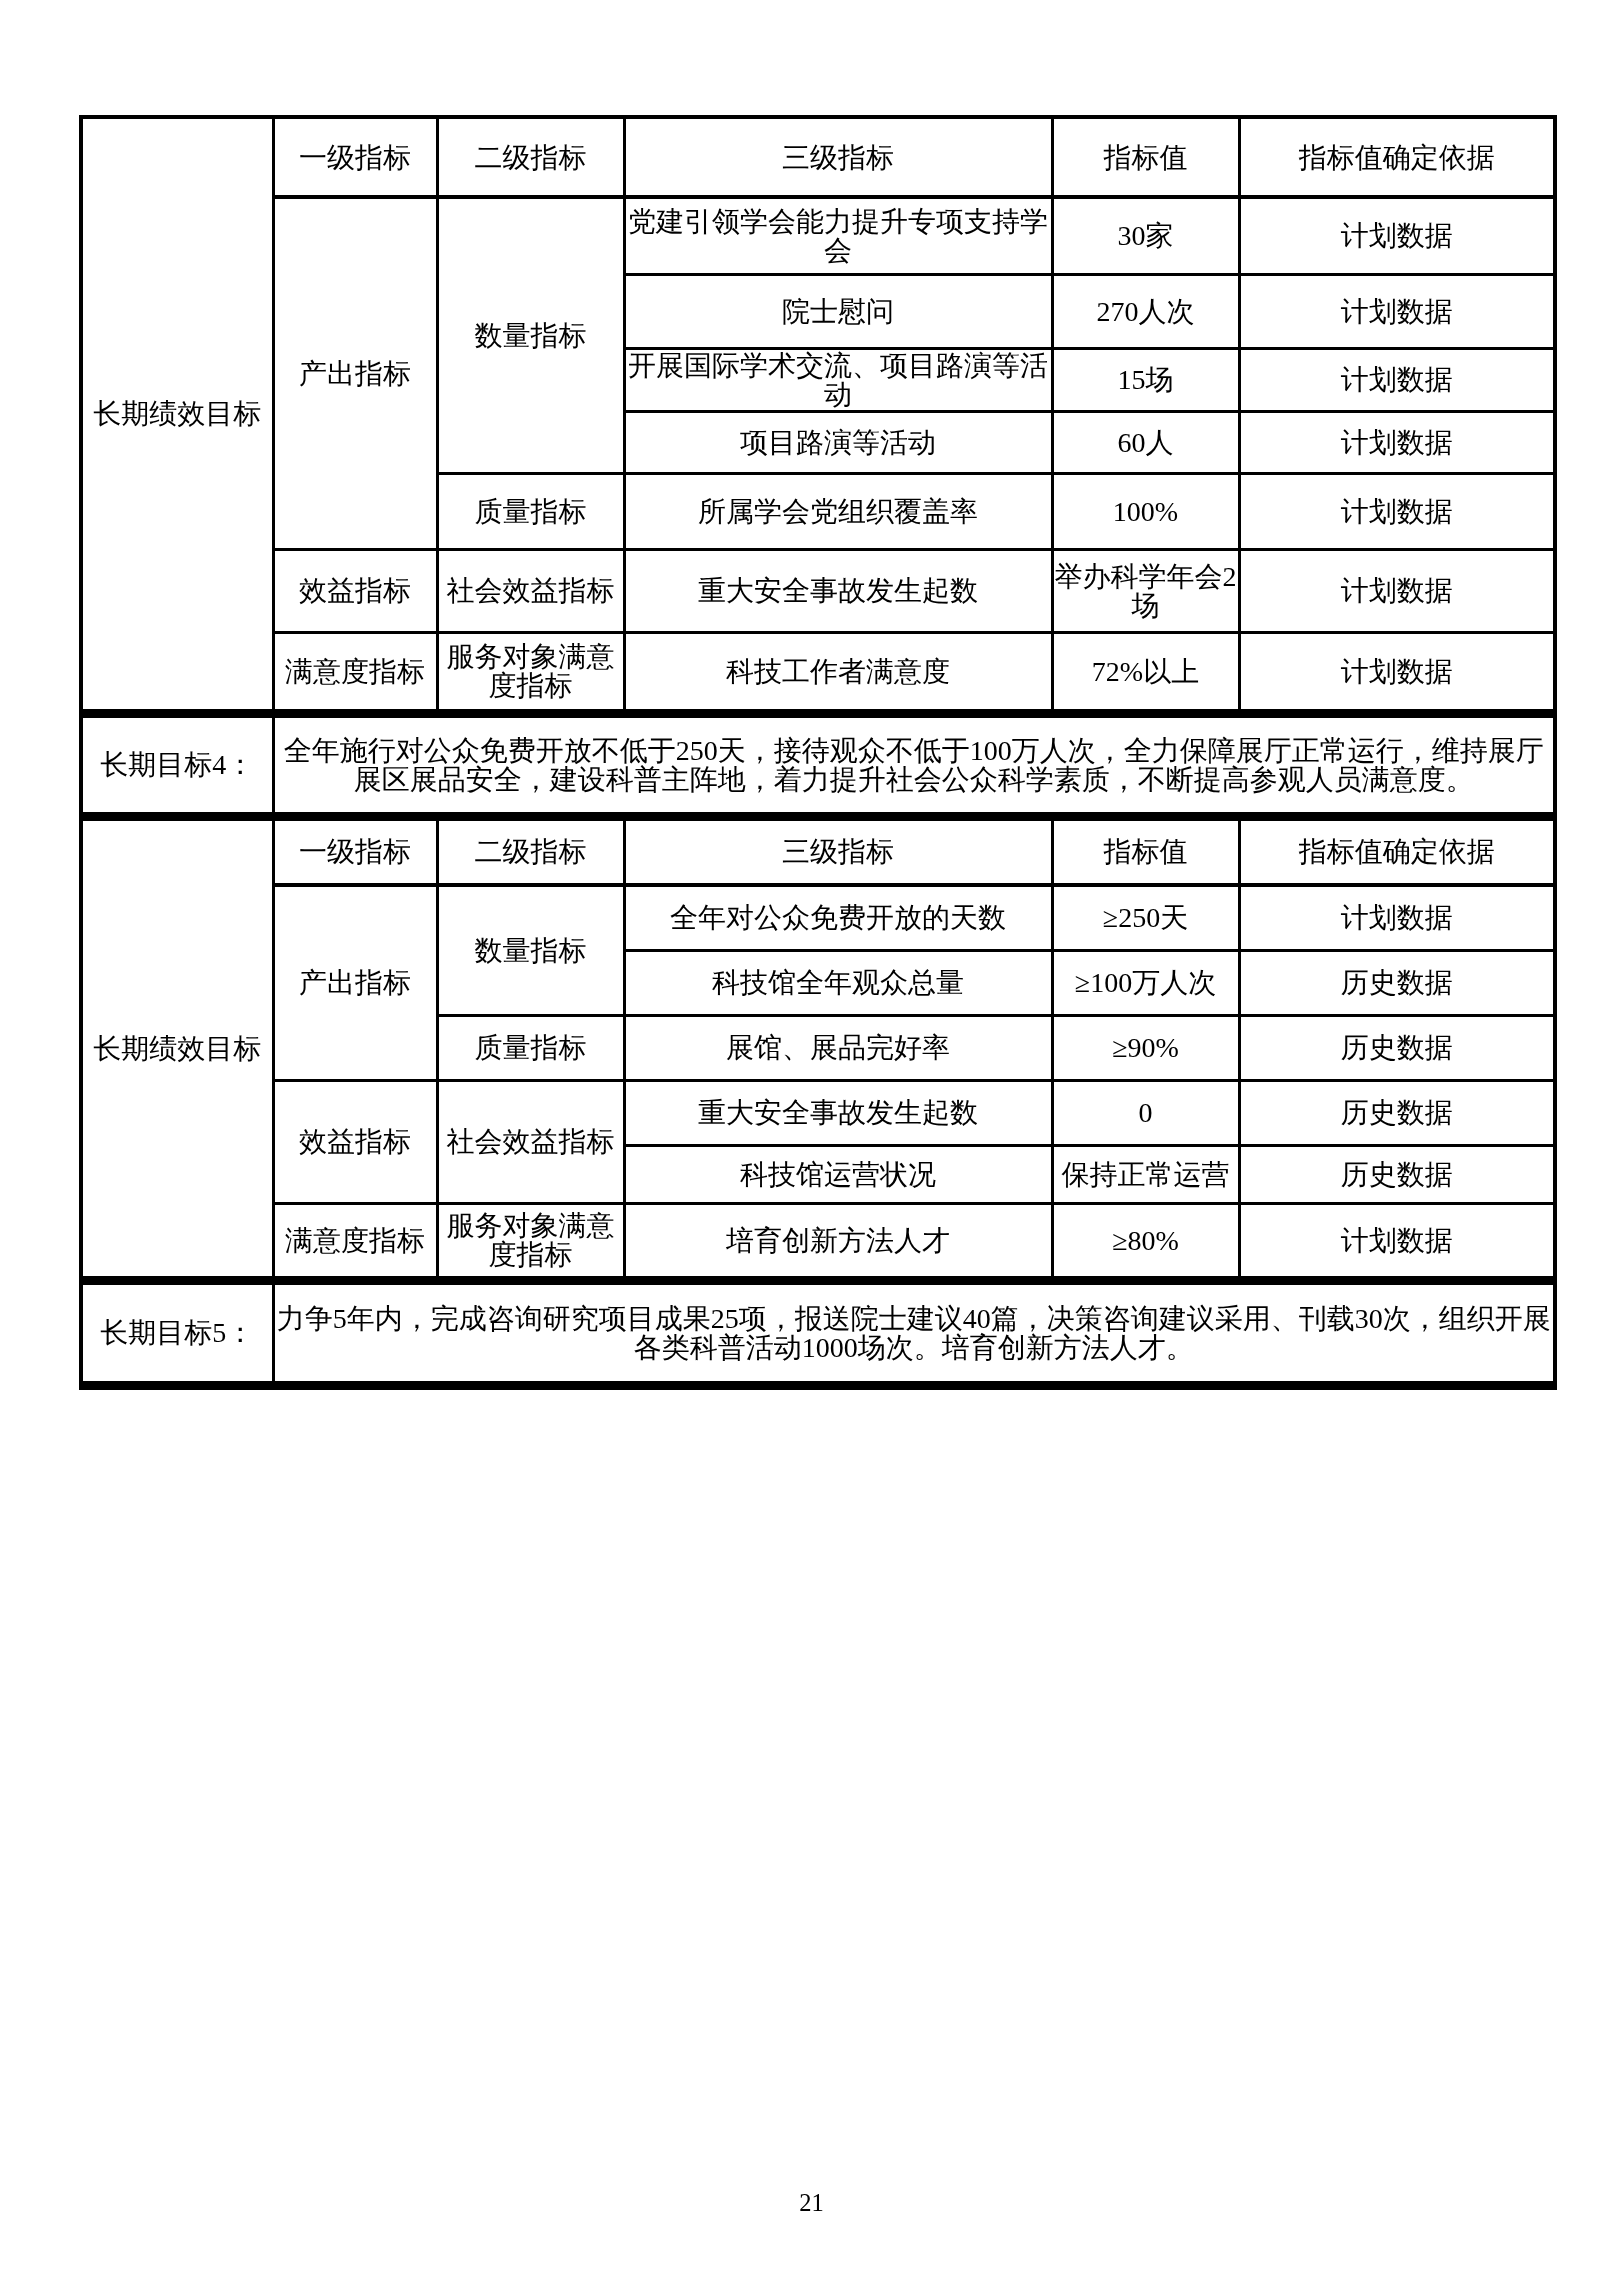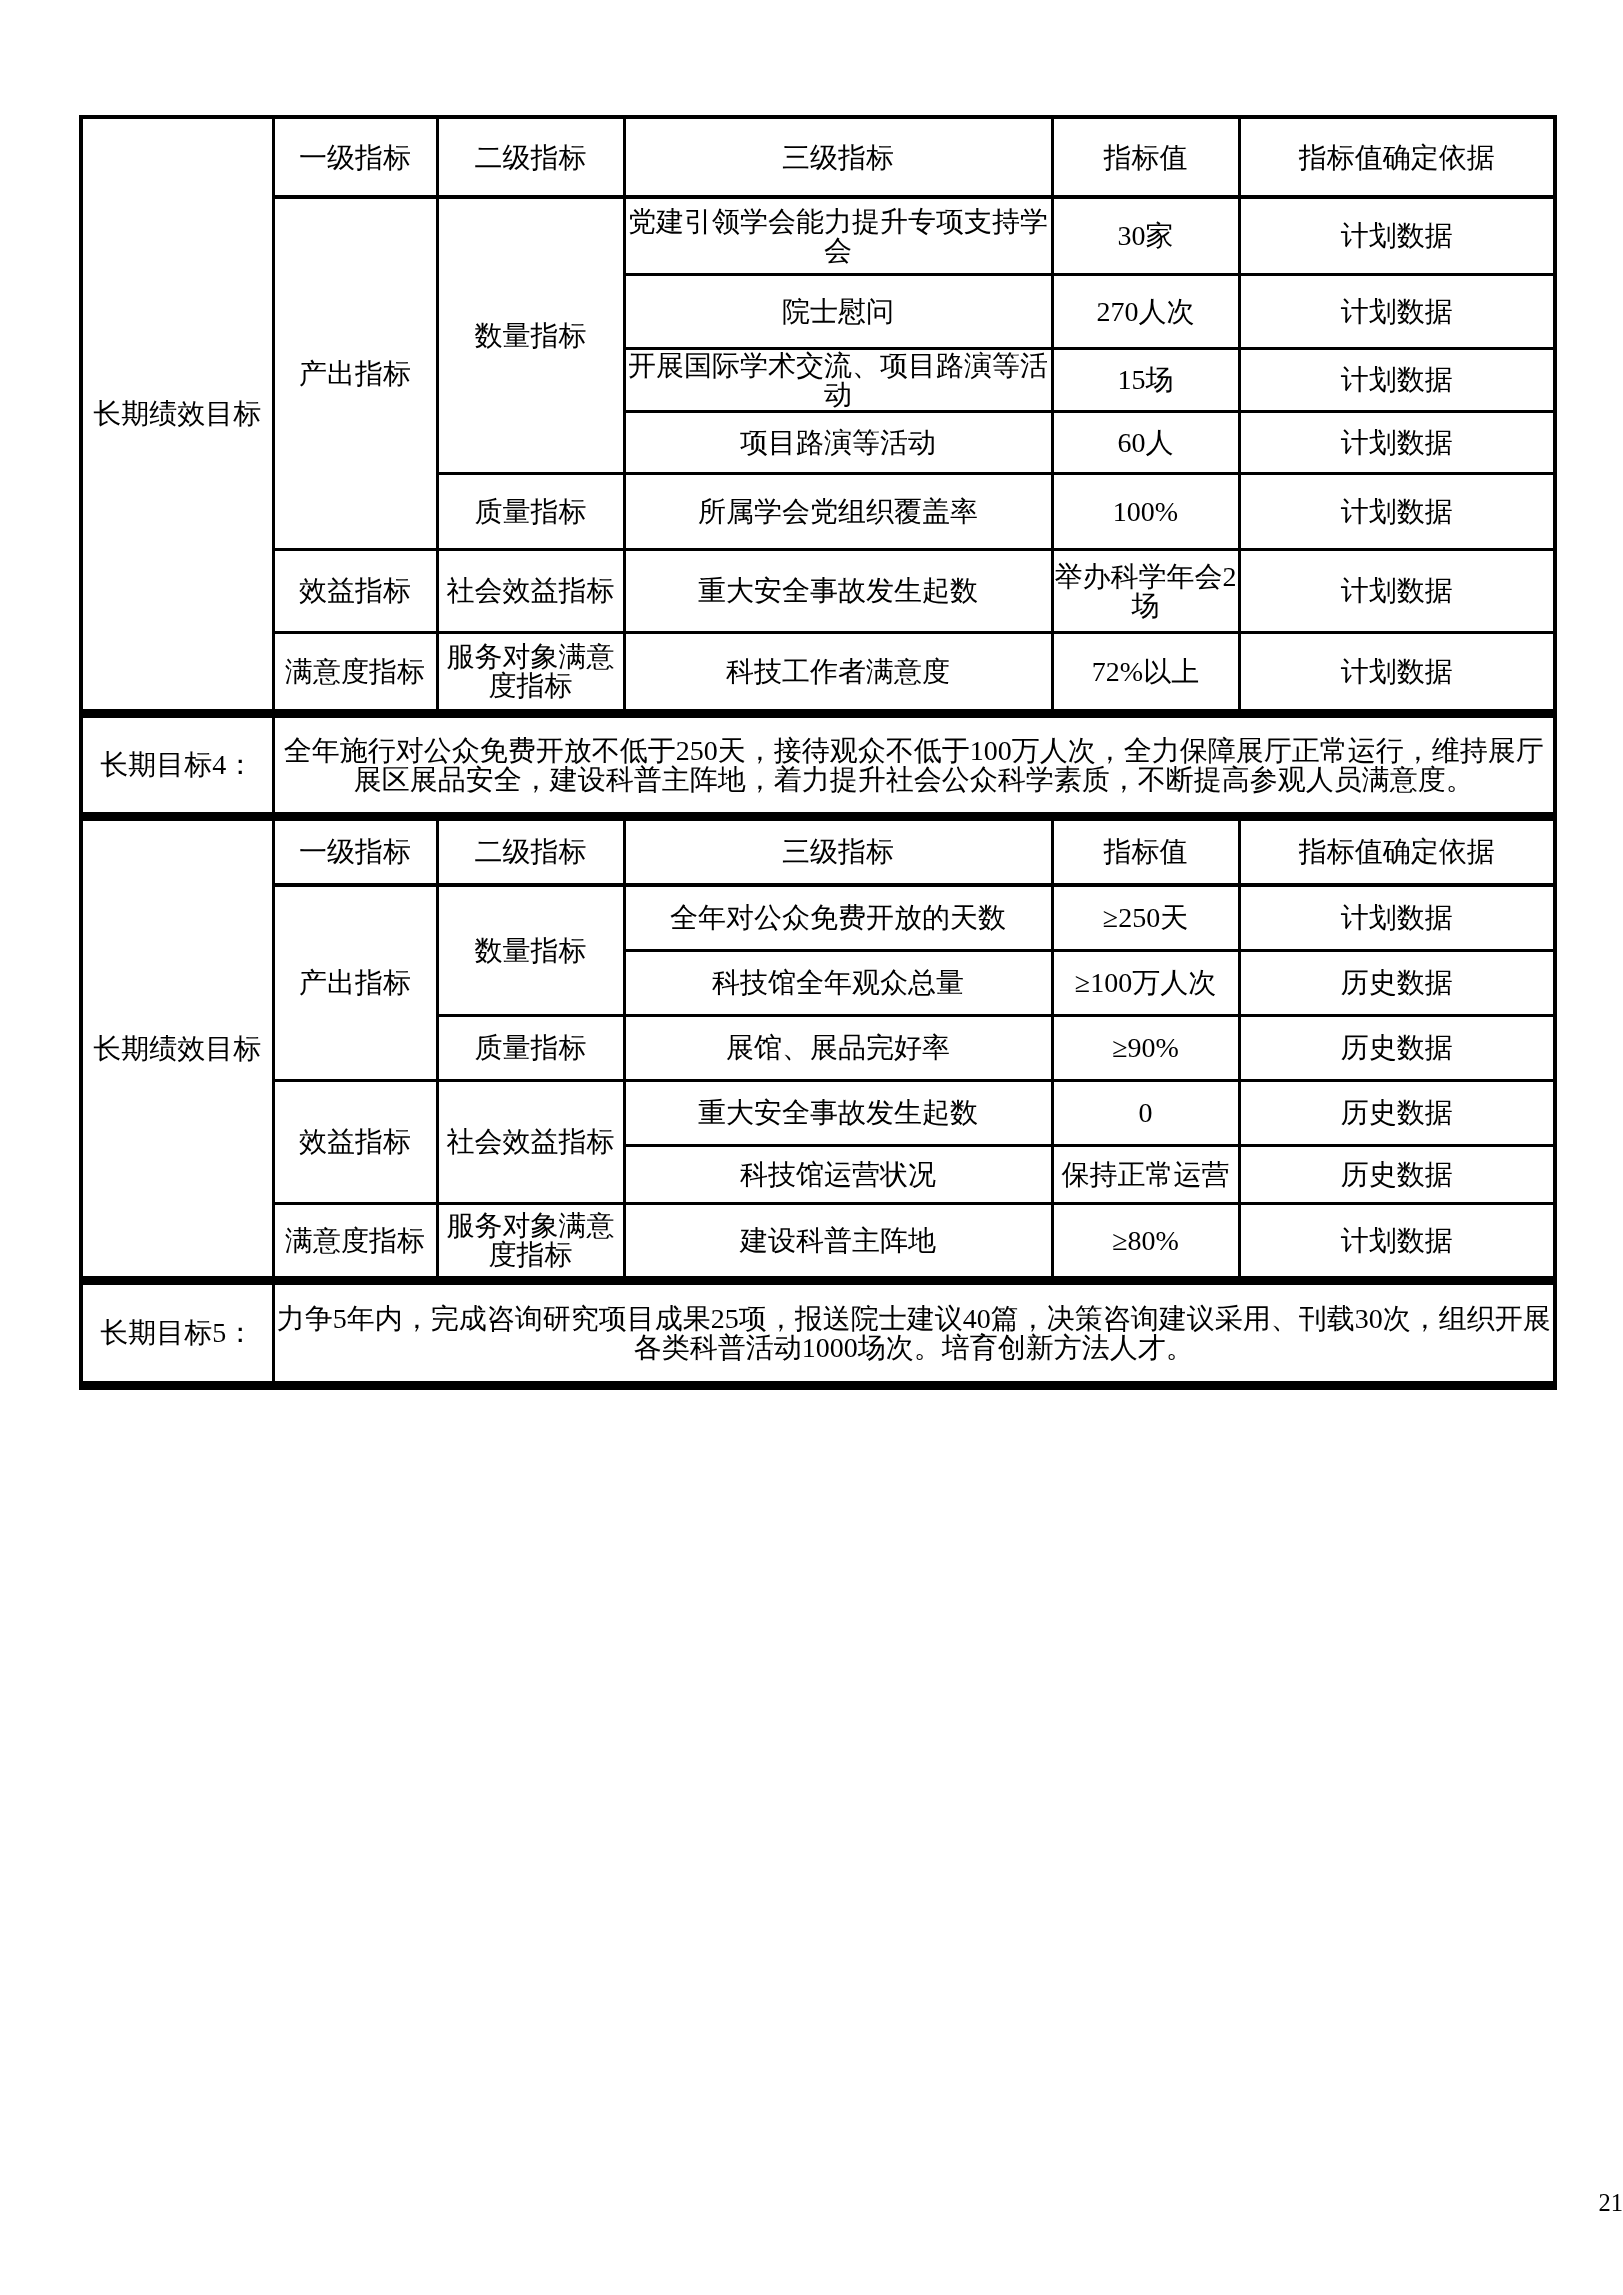--- a/index.html
+++ b/index.html
@@ -50,21 +50,21 @@
     margin-left: 15px;
   }
   td.side-label {
     padding: 0 2px;
   }
   .page-number {
     position: absolute;
     top: 2187px;
     left: 0;
     width: 100%;
-    text-align: right;
+    text-align: center;
     font-size: 24.5px;
     line-height: 31px;
   }
 </style>
 </head>
 <body>
 
 <table class="doc-table">
   <colgroup>
     <col style="width:192px">
@@ -166,21 +166,21 @@
     <td>历史数据</td>
   </tr>
   <tr style="height:58px">
     <td>科技馆运营状况</td>
     <td>保持正常运营</td>
     <td>历史数据</td>
   </tr>
   <tr style="height:77px">
     <td>满意度指标</td>
     <td>服务对象满意度指标</td>
-    <td>建设科普主阵地</td>
+    <td>培育创新方法人才</td>
     <td>≥80%</td>
     <td>计划数据</td>
   </tr>
 
   <tr class="goal-row" style="height:105px">
     <td class="goal-label">长期目标5：</td>
     <td colspan="5" class="goal-text">力争5年内，完成咨询研究项目成果25项，报送院士建议40篇，决策咨询建议采用、刊载30次，组织开展各类科普活动1000场次。培育创新方法人才。</td>
   </tr>
 </tbody>
   </table>

